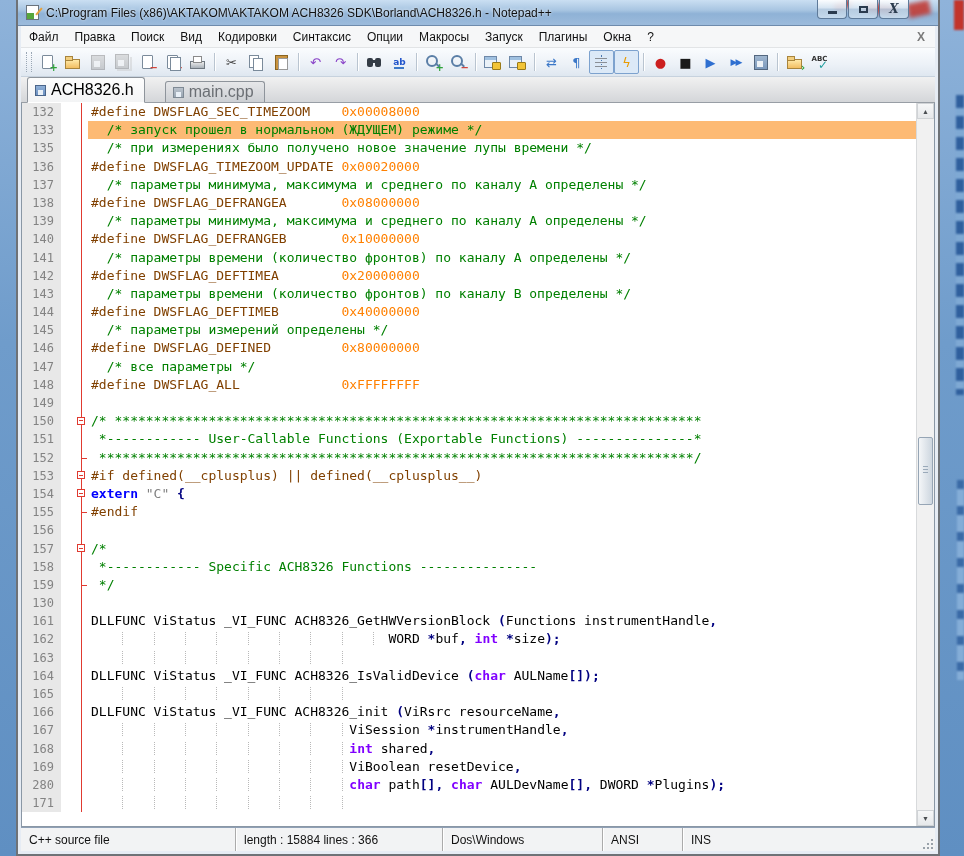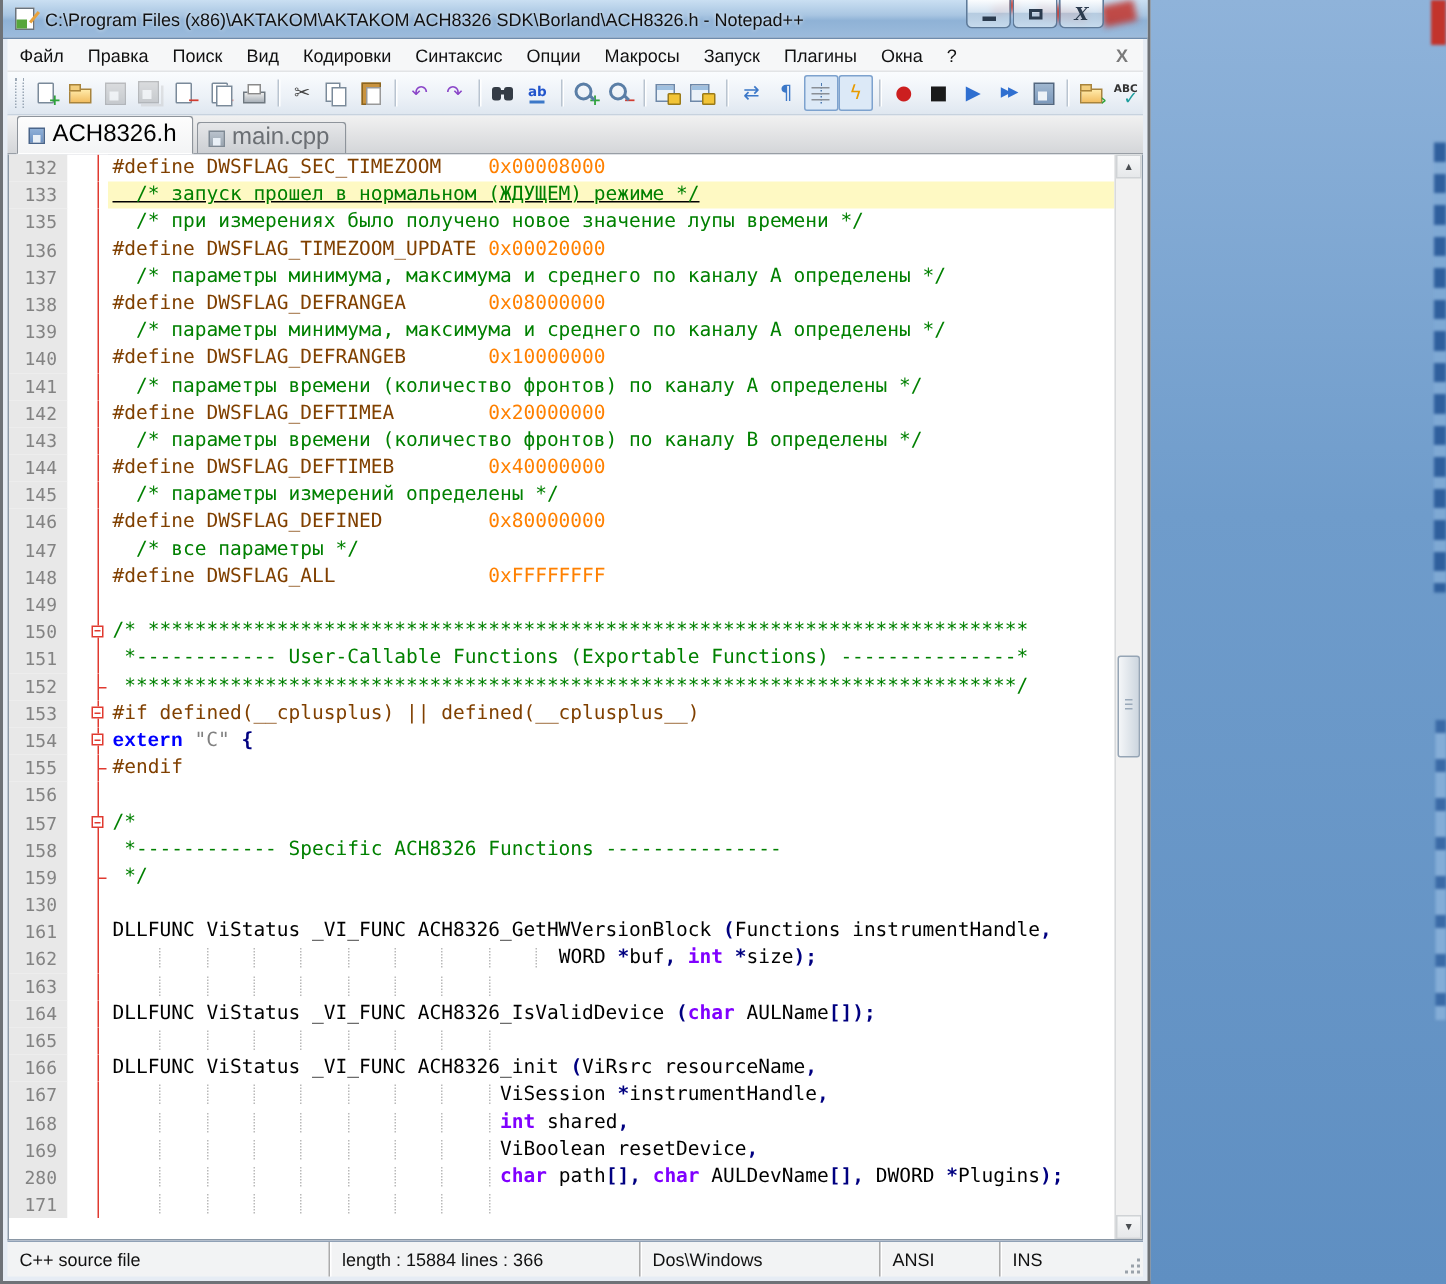--- a/index.html
+++ b/index.html
@@ -4,21 +4,21 @@
 <style>
   html,body{margin:0;padding:0;background:#555;}
   #screen{position:relative;width:964px;height:856px;overflow:hidden;
     font-family:"Liberation Sans",sans-serif;background:#7FA9D4;}
 
   
   .desktop{position:absolute;inset:0;background:linear-gradient(180deg,#8FB3DA 0%,#6F9CCB 40%,#5F8FC2 100%);}
   .desk-blob{position:absolute;filter:blur(1px);}
 
   
-  .window{position:absolute;left:0;top:0;width:767px;height:856px;display:flex;flex-direction:column;
+  .window{position:absolute;left:16px;top:0;width:924px;height:856px;display:flex;flex-direction:column;
     border-left:2px solid #6E7277;border-right:2px solid #6E7277;border-bottom:2px solid #6E7277;
     background:#E6ECF4;box-sizing:border-box;}
   .chrome{flex:1;display:flex;flex-direction:column;margin:0 3px 3px 3px;min-height:0;background:#FFF;
     border:1px solid #8A97A5;}
 
   
   .titlebar{position:relative;height:25px;flex:none;overflow:hidden;
     background:linear-gradient(180deg,#CADFF2 0%,#A9C6E2 40%,#8FB2D6 55%,#9CBBDC 100%);
     border-bottom:1px solid #6E8BAC;display:flex;align-items:center;}
   .red-blob{position:absolute;background:#C2342C;filter:blur(2px);opacity:.85;}
@@ -95,44 +95,44 @@
   .k-abc .g{font:bold 7px "DejaVu Sans",sans-serif;color:#333;align-items:flex-start;padding-top:1px;}
   .k-abc::after{content:'\2713';position:absolute;right:0;bottom:-2px;font:bold 12px "DejaVu Sans",sans-serif;color:#1E9E9E;}
 
   
   .tabbar{height:25px;flex:none;background:linear-gradient(180deg,#F1F1F1,#D4D6D9);
     border-bottom:1px solid #989EA5;display:flex;align-items:flex-end;padding-left:6px;}
   .tab{display:flex;align-items:center;gap:5px;font-size:16px;padding:0 10px 0 7px;
     border:1px solid #8E949B;border-bottom:none;border-radius:3px 3px 0 0;height:20px;}
   .tab.active{background:linear-gradient(180deg,#FDFDFD,#F3F4F5);height:24px;margin-bottom:-1px;
     border-bottom:1px solid #FFF;color:#000;z-index:2;}
-  .tab.inactive{background:linear-gradient(180deg,#E6E7E9,#CCCFD3);color:#6B6F74;margin-left:2px;}
+  .tab.inactive{background:linear-gradient(180deg,#E6E7E9,#CCCFD3);color:#6B6F74;margin-left:20px;}
   .tab-floppy{width:11px;height:11px;position:relative;flex:none;}
   .tab-floppy::before{content:'';position:absolute;inset:0;background:linear-gradient(#8FB0D8,#6E92C2);border:1px solid #4A6florin;}
   .tab.active .tab-floppy::before{content:'';position:absolute;inset:0;background:linear-gradient(#8FB0D8,#6E92C2);border:1px solid #4A658A;}
   .tab.inactive .tab-floppy::before{content:'';position:absolute;inset:0;background:linear-gradient(#B9C2CC,#9AA6B2);border:1px solid #7E8994;}
   .tab-floppy::after{content:'';position:absolute;left:3px;bottom:1px;width:5px;height:5px;background:#E9F0F7;}
 
   
   .editor{flex:1;display:flex;min-height:0;background:#FFF;}
   .edit-main{flex:1;overflow:hidden;position:relative;}
   .row{display:flex;height:18.2px;line-height:18.2px;}
   .ln{width:39px;flex:none;background:#E8E8E8;color:#838383;
     font:12px/18.2px "DejaVu Sans Mono",monospace;text-align:right;padding-right:7px;box-sizing:border-box;}
   .bm{width:15px;flex:none;background:#FFF;}
   .fold{width:12px;flex:none;background:#FFF;position:relative;}
   .fold::before{content:'';position:absolute;left:5px;top:0;bottom:0;border-left:1px solid #E03A30;}
   .fold.fbox::after{content:'';position:absolute;left:1px;top:4.5px;width:8px;height:8px;box-sizing:border-box;
     background:#FFF linear-gradient(#E03A30,#E03A30) center/4px 1px no-repeat;border:1px solid #E03A30;z-index:2;}
   .fold.ftick::after{content:'';position:absolute;left:6px;top:9px;width:5px;height:1px;background:#E03A30;}
   .code{flex:1;white-space:pre;font:13px/18.2px "DejaVu Sans Mono",monospace;color:#000;
     padding-left:3px;overflow:hidden;}
-  .code.hl{background:#fef9c3;text-decoration:underline;}
+  .code.hl{background:#fdba74;}
   .pp{color:#804000;} .num{color:#FF8000;} .cmt{color:#008000;}
-  .kw{color:#8000FF;font-weight:bold;} .kwb{color:#0000FF;font-weight:bold;font-family:Liberation Mono, monospace;}
+  .kw{color:#8000FF;font-weight:bold;} .kwb{color:#0000FF;font-weight:bold;}
   .str{color:#808080;} .op{color:#000080;font-weight:bold;}
   .gd{position:relative;}
   .gd::before{content:'';position:absolute;left:0;top:1px;bottom:1px;border-left:1px dotted #B9B9B9;}
 
   
   .vscroll{width:17px;flex:none;background:#F1F1F1;border-left:1px solid #D8DADC;
     display:flex;flex-direction:column;position:relative;}
   .sb-arrow{height:16px;flex:none;display:flex;align-items:center;justify-content:center;
     background:linear-gradient(180deg,#F6F7F8,#E6E8EA);border:1px solid #D0D3D6;box-sizing:border-box;
     font-size:7px;color:#4A4E52;}

